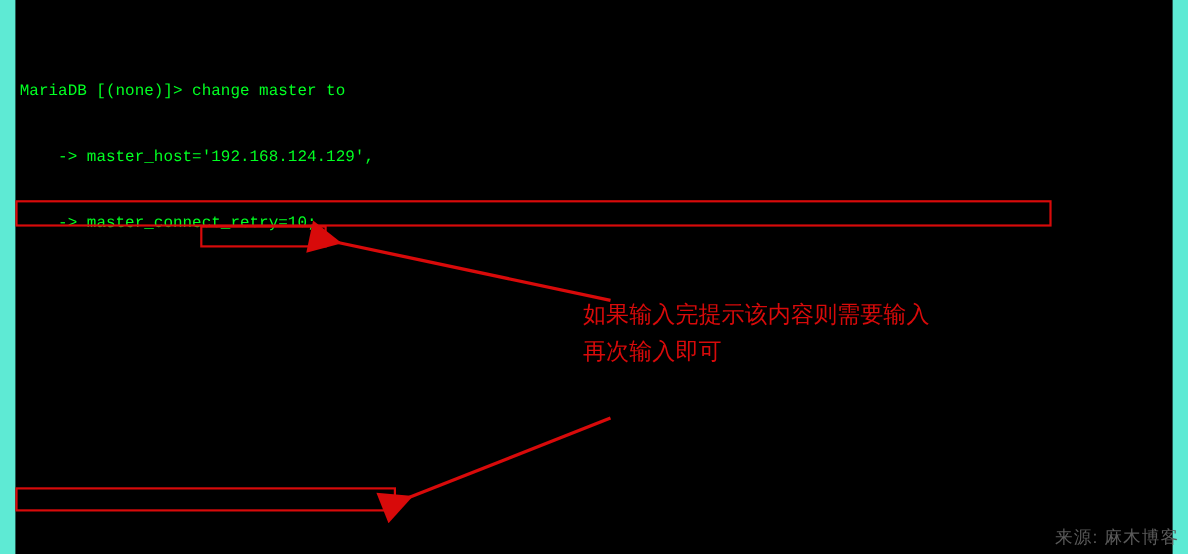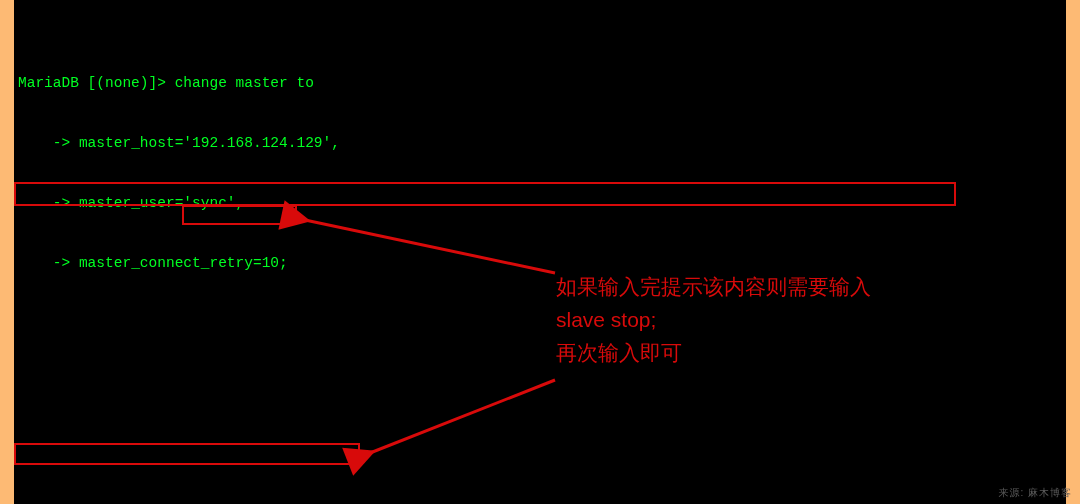--- a/index.html
+++ b/index.html
@@ -6,21 +6,21 @@
     margin: 0;
     padding: 0;
     width: 1080px;
     height: 504px;
     background: #ffffff;
   }
   .terminal-wrap {
     position: relative;
     width: 1080px;
     height: 504px;
-    background: #fdba74;
+    background: #5eead4;
   }
   .terminal {
     position: absolute;
     left: 14px;
     top: 0;
     width: 1052px;
     height: 504px;
     background: #000000;
     font-family: "Consolas", "Menlo", "Courier New", monospace;
     font-size: 14.5px;
@@ -44,36 +44,35 @@
   .red-box {
     position: absolute;
     border: 2px solid #d80a0a;
     box-sizing: border-box;
   }
   .source {
     position: absolute;
     right: 8px;
     bottom: 4px;
     font-family: "Microsoft YaHei", sans-serif;
-    font-size: 10px;
+    font-size: 16px;
     color: #5a5a5a;
     letter-spacing: 1px;
   }
   svg.arrow { position: absolute; overflow: visible; pointer-events: none; }
 </style>
 </head>
 <body>
 
 <div class="terminal-wrap">
 
   <div class="terminal">
     
     <span class="line"><span>MariaDB [(none)]&gt; </span><span>change master to</span></span>
     <span class="line"><span class="cont">    -&gt; </span><span>master_host='192.168.124.129',</span></span>
-    <span class="line"><span class="cont">    -&gt; </span><span>master_user='sync',</span></span>
     <span class="line"><span class="cont">    -&gt; </span><span>master_connect_retry=10;</span></span>
     
     
     
     
     
     
     
     
     
@@ -84,23 +83,22 @@
     
     
     
     
   </div>
 
   <div class="red-box" style="left:14px; top:182px; width:942px; height:24px;"></div>
   <div class="red-box" style="left:182px; top:205px; width:115px; height:20px;"></div>
   <div class="red-box" style="left:14px; top:443px; width:346px; height:22px;"></div>
 
-  <div class="red-annot" style="left:556px; top:270px;">
+  <div class="red-annot" style="left:530px; top:270px;">
     <div>如果输入完提示该内容则需要输入</div>
-    <div>slave stop;</div>
     <div>再次输入即可</div>
   </div>
 
   <svg class="arrow" style="left:295px; top:205px; width:270px; height:75px;">
     <defs>
       <marker id="ah1" markerWidth="12" markerHeight="12" refX="2" refY="5" orient="auto">
         <path d="M10,0 L0,5 L10,10 Z" fill="#d80a0a"></path>
       </marker>
     </defs>
     <line x1="260" y1="68" x2="10" y2="15" stroke="#d80a0a" stroke-width="3" marker-end="url(#ah1)"></line>

